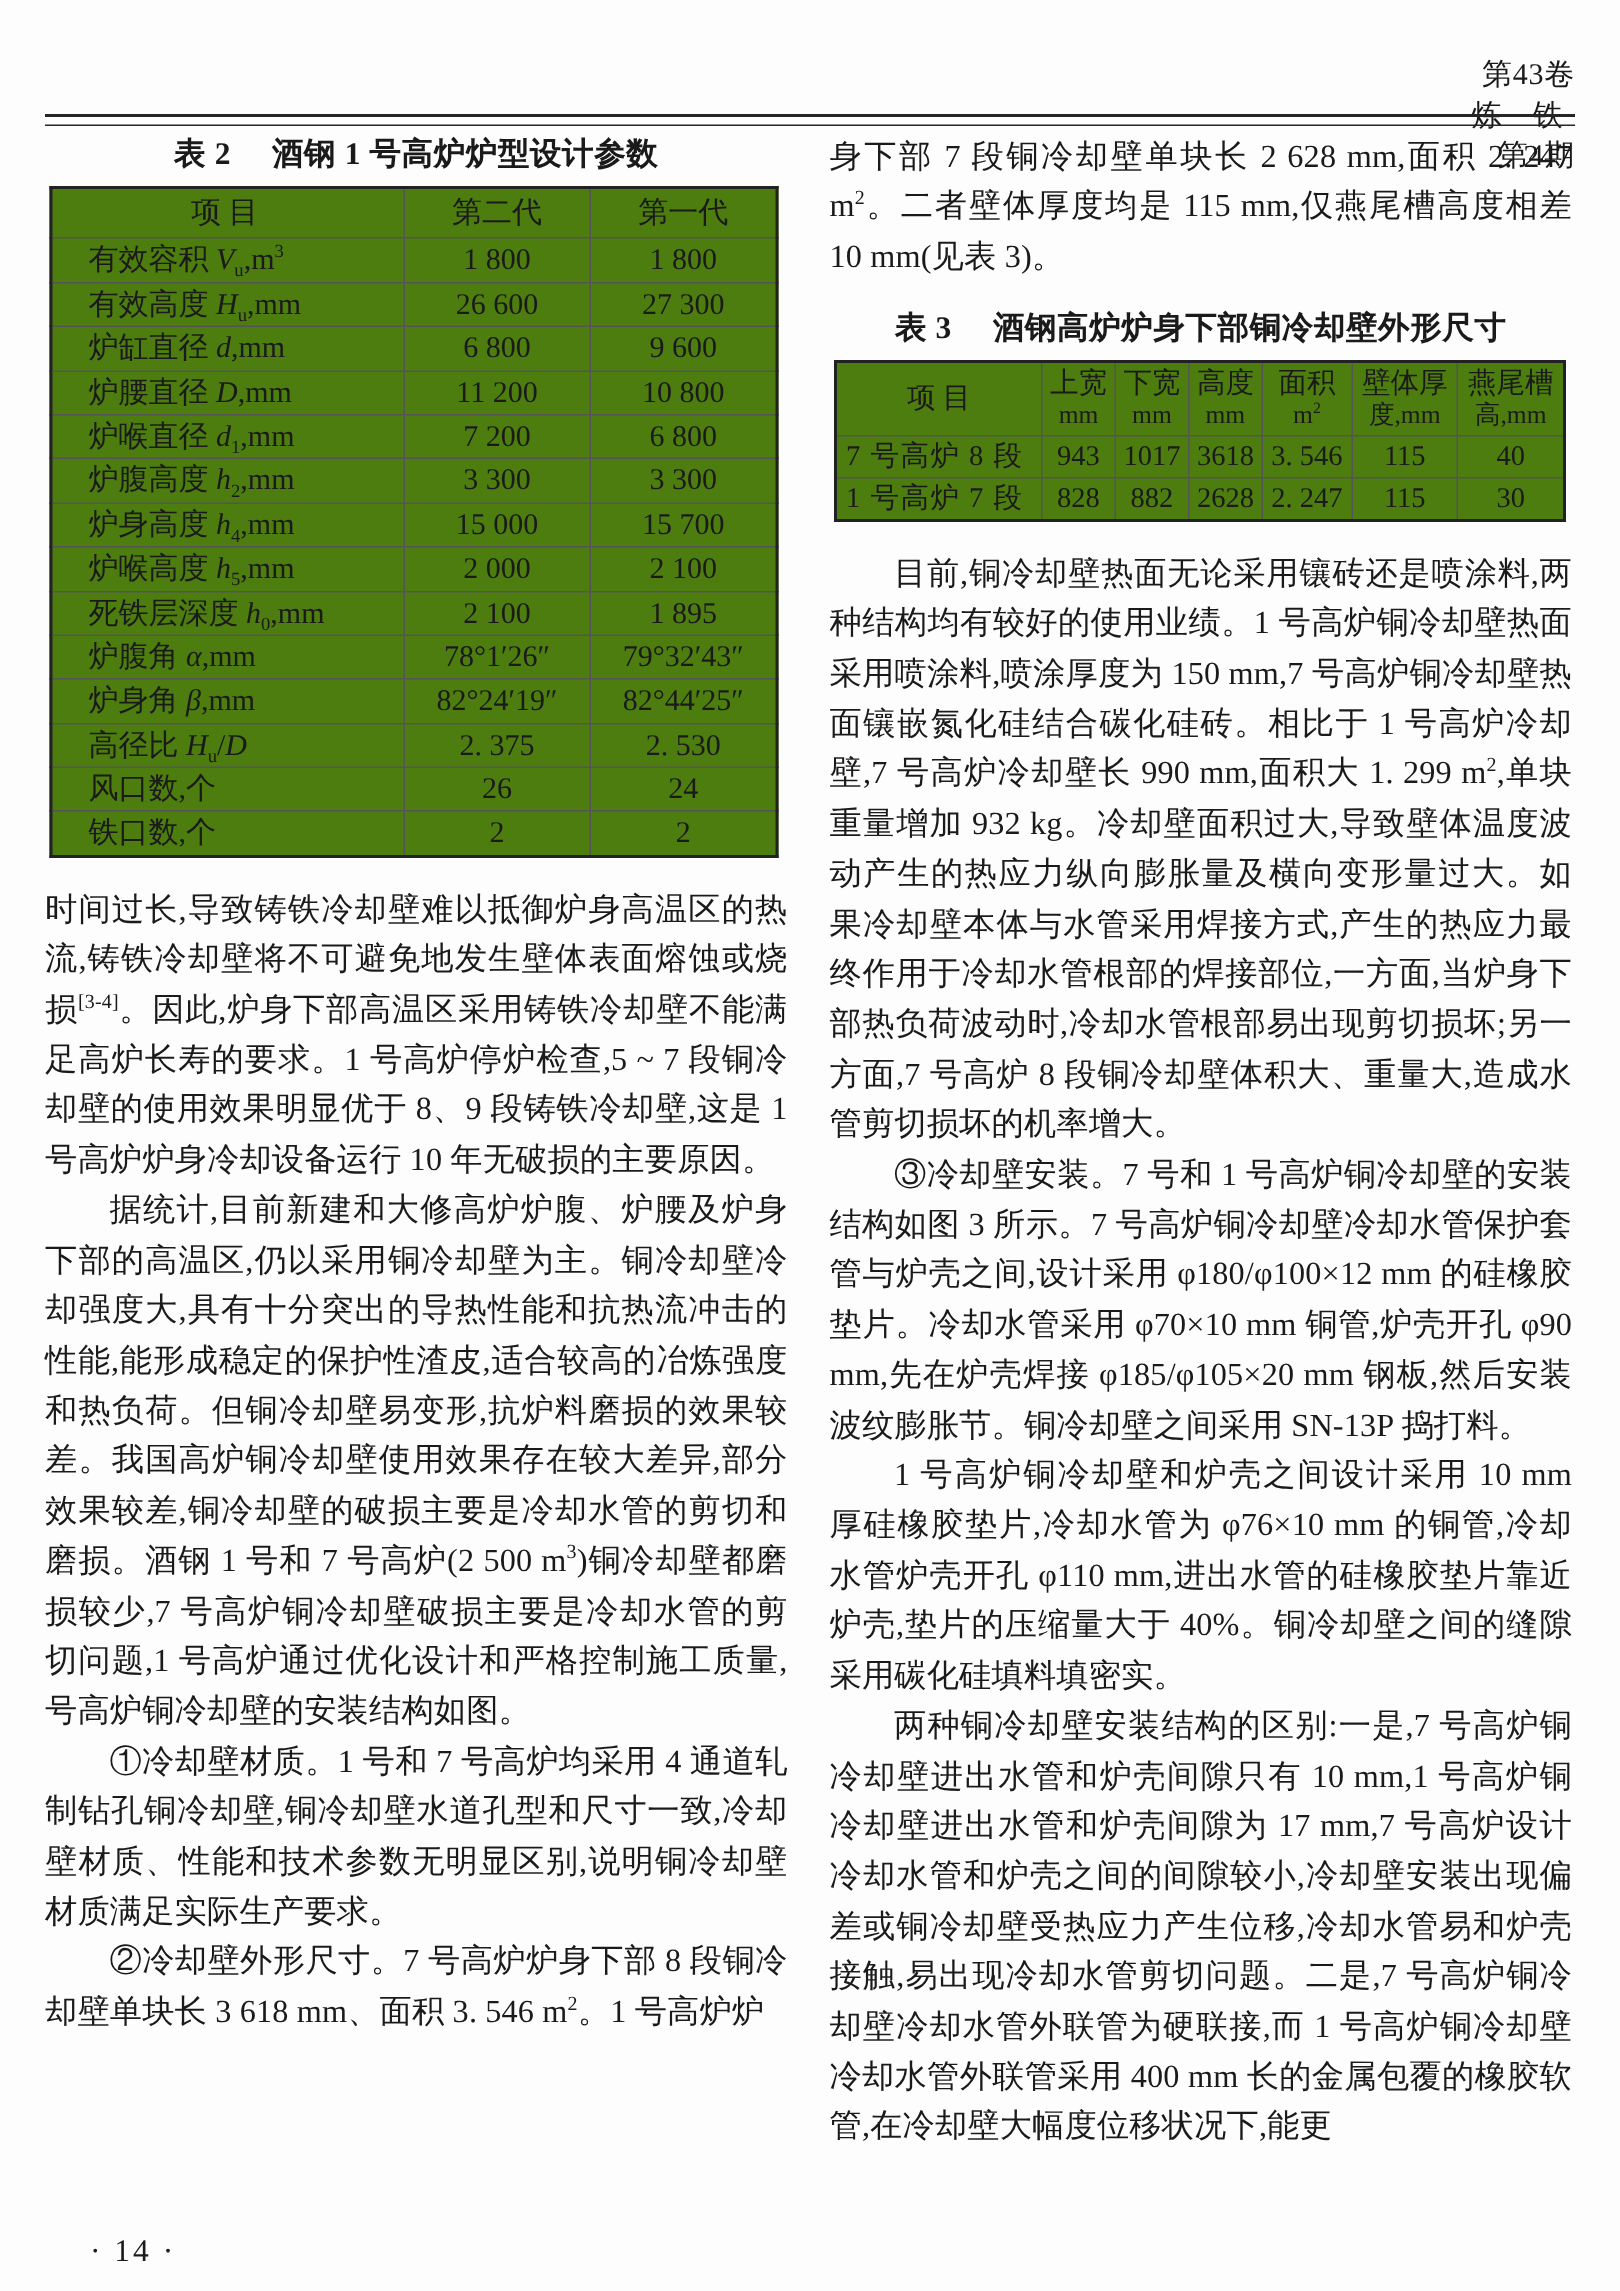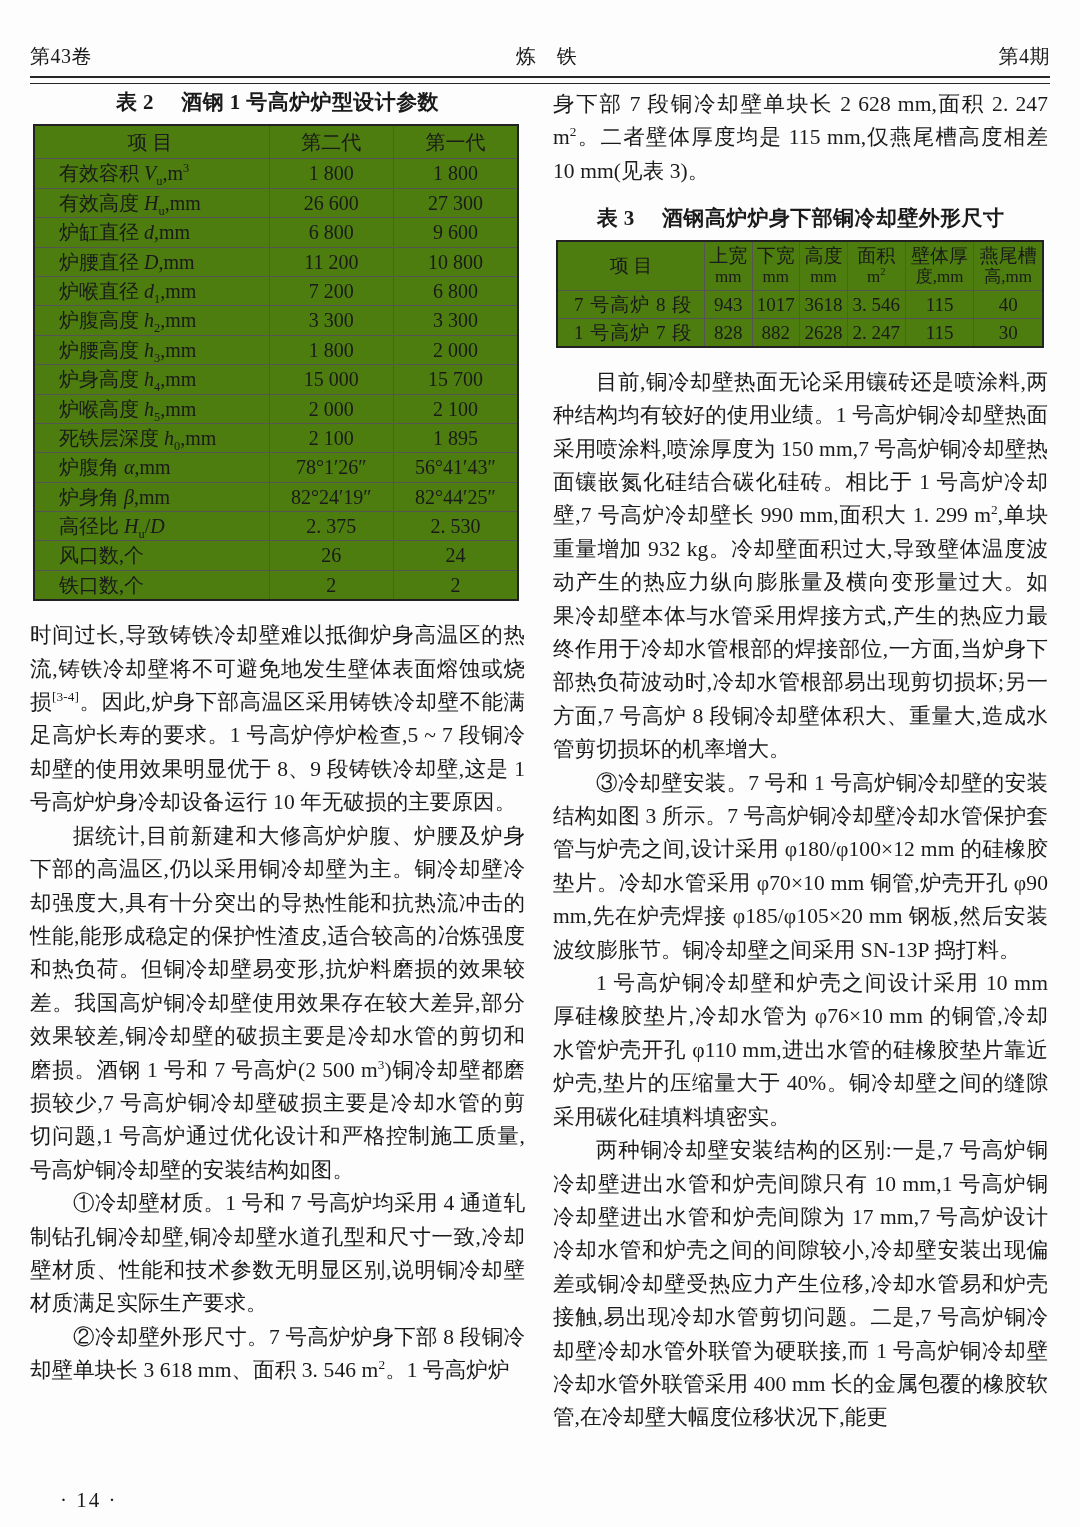--- a/index.html
+++ b/index.html
@@ -27,20 +27,21 @@
   .runhead {
     position: absolute;
     left: 30px; top: 36px;
     width: 1020px;
     height: 34px;
     display: flex;
     align-items: flex-end;
     justify-content: space-between;
     font-size: 20px;
     letter-spacing: 0.5px;
+    flex-direction: column;
   }
   .runhead .center {
     letter-spacing: 8px;
     padding-left: 10px;
   }
   .rule-double {
     position: absolute;
     left: 30px; top: 76px;
     width: 1020px;
     height: 5px;
@@ -107,21 +108,21 @@
 
   
   #table3 { width: 488px; margin-left: 3px; font-size: 19px; }
   #table3 td { padding: 1px 2px; }
   #table3 td.h2 {
     line-height: 1.15;
     padding: 3px 2px;
   }
   #table3 td.h2 .u { display:block; }
   #table3 td.h2 .l { display:block; font-size: 17px; }
-  #table3 td.rowlab { width: 128px; text-align: left; padding-left: 16px; letter-spacing: 1px;}
+  #table3 td.rowlab { width: 128px; text-align: left; padding-left: 6px; letter-spacing: 1px;}
   #table3 td.item-h { width: 128px; }
 
   .after-tbl { height: 18px; }
   .before-tbl { height: 16px; }
 
   
   .pageno {
     position: absolute;
     left: 30px;
     top: 1476px;
@@ -185,43 +186,38 @@
           <td class="item">炉喉直径 <i class="var">d</i><sub>1</sub>,mm</td>
           <td class="v">7 200</td>
           <td class="v">6 800</td>
         </tr>
         <tr>
           <td class="item">炉腹高度 <i class="var">h</i><sub>2</sub>,mm</td>
           <td class="v">3 300</td>
           <td class="v">3 300</td>
         </tr>
         <tr>
-          <td class="item">炉腰高度 <i class="var">h</i><sub>3</sub>,mm</td>
-          <td class="v">1 800</td>
-          <td class="v">2 000</td>
-        </tr>
-        <tr>
           <td class="item">炉身高度 <i class="var">h</i><sub>4</sub>,mm</td>
           <td class="v">15 000</td>
           <td class="v">15 700</td>
         </tr>
         <tr>
           <td class="item">炉喉高度 <i class="var">h</i><sub>5</sub>,mm</td>
           <td class="v">2 000</td>
           <td class="v">2 100</td>
         </tr>
         <tr>
           <td class="item">死铁层深度 <i class="var">h</i><sub>0</sub>,mm</td>
           <td class="v">2 100</td>
           <td class="v">1 895</td>
         </tr>
         <tr>
           <td class="item">炉腹角 <i class="var">α</i>,mm</td>
           <td class="v">78°1′26″</td>
-          <td class="v">56°41′43″</td>
+          <td class="v">79°32′43″</td>
         </tr>
         <tr>
           <td class="item">炉身角 <i class="var">β</i>,mm</td>
           <td class="v">82°24′19″</td>
           <td class="v">82°44′25″</td>
         </tr>
         <tr>
           <td class="item">高径比 <i class="var">H</i><sub>u</sub>/<i class="var">D</i></td>
           <td class="v">2. 375</td>
           <td class="v">2. 530</td>

